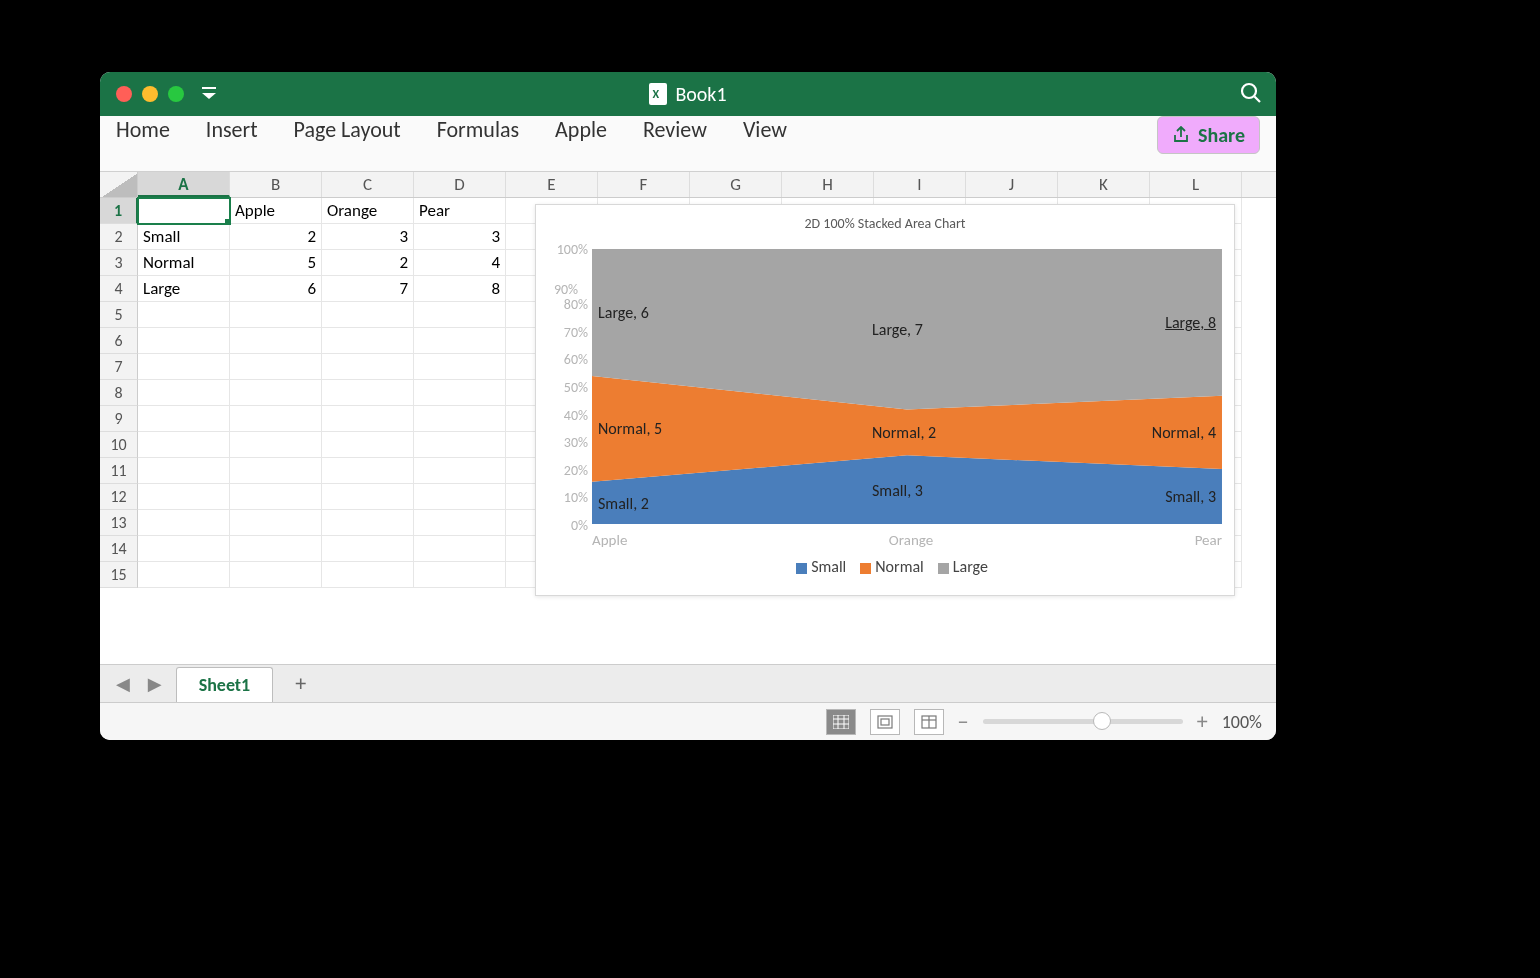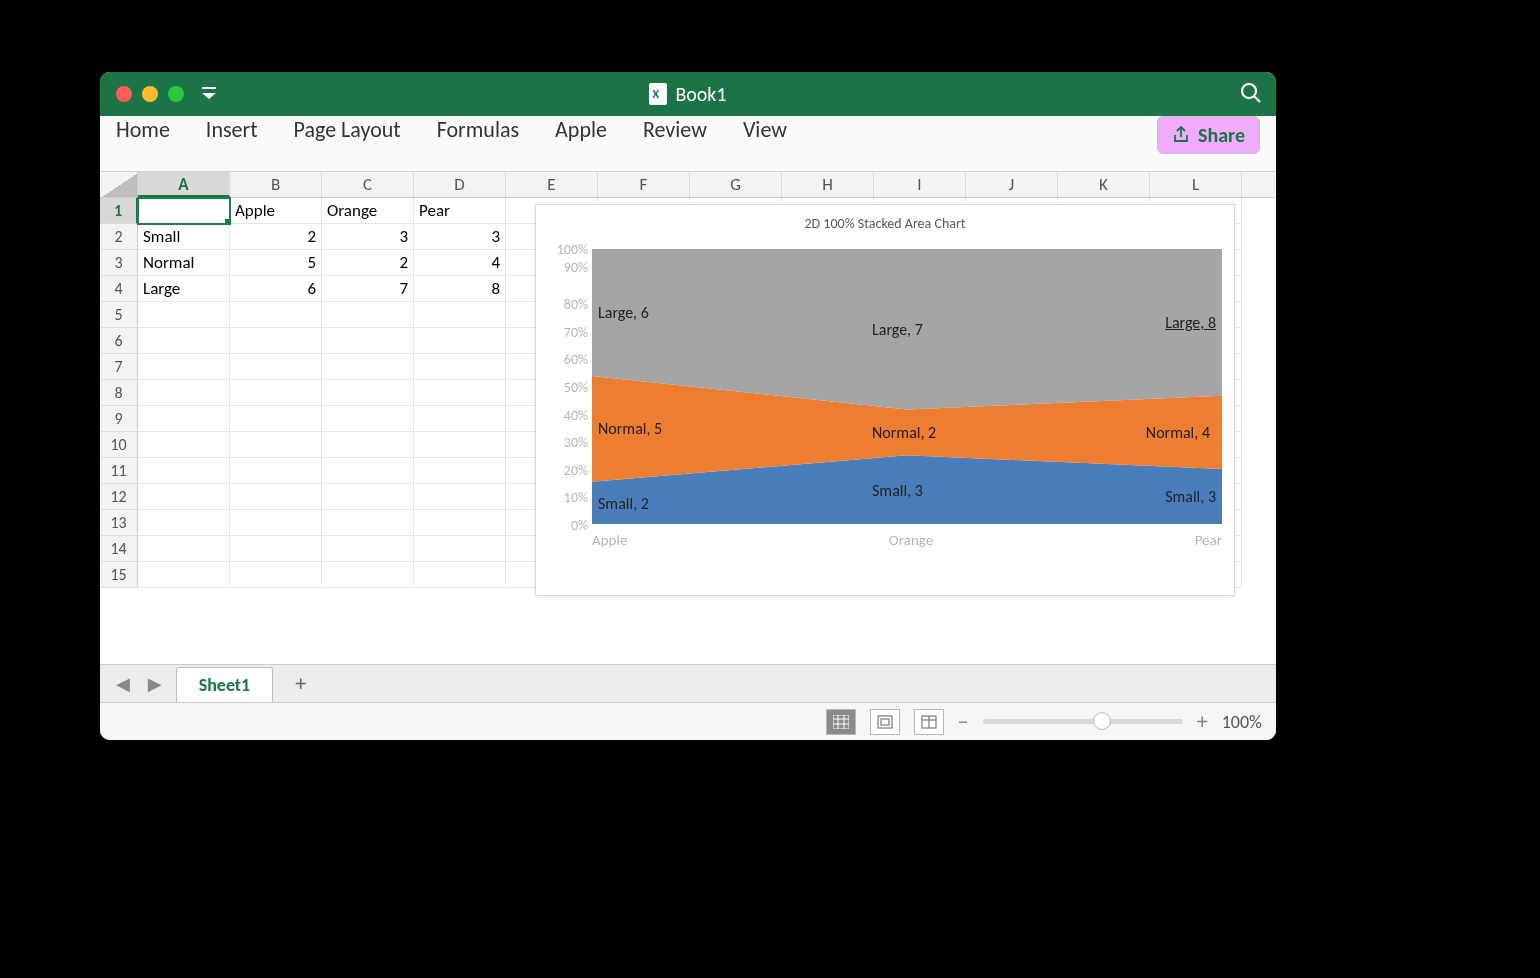--- a/index.html
+++ b/index.html
@@ -421,37 +421,38 @@
           </svg>
       <div class="ytick" style="top: 276px;">0%</div>
           <div class="ytick" style="top: 248.4px;">10%</div>
           <div class="ytick" style="top: 220.8px;">20%</div>
           <div class="ytick" style="top: 193.2px;">30%</div>
           <div class="ytick" style="top: 165.6px;">40%</div>
           <div class="ytick" style="top: 138px;">50%</div>
           <div class="ytick" style="top: 110.4px;">60%</div>
           <div class="ytick" style="top: 82.8px;">70%</div>
           <div class="ytick" style="top: 55.2px;">80%</div>
-          <div class="ytick" style="top: 18px;">90%</div>
+          <div class="ytick" style="top: 40px; text-align: center;">90%</div>
           <div class="ytick" style="top: 0px;">100%</div>
           <div class="dlabel" style="left: 6px; top: 53.6923px;">Large, 6</div>
           <div class="dlabel" style="left: 280px; top: 70.5px;">Large, 7</div>
           <div class="dlabel" style="right: 6px; top: 63.6px; text-decoration: underline;">Large, 8</div>
           <div class="dlabel" style="left: 6px; top: 170.462px;">Normal, 5</div>
           <div class="dlabel" style="left: 280px; top: 174px;">Normal, 2</div>
-          <div class="dlabel" style="right: 12px; top: 174px;">Normal, 4</div>
+          <div class="dlabel" style="right: 6px; top: 174px;">Normal, 4</div>
           <div class="dlabel" style="left: 6px; top: 244.769px;">Small, 2</div>
           <div class="dlabel" style="left: 280px; top: 231.5px;">Small, 3</div>
           <div class="dlabel" style="right: 6px; top: 238.4px;">Small, 3</div>
         </div>
       <div class="xticks">
         <span>Apple</span>
         <span>Orange</span>
         <span>Pear</span>
       </div>
+      <div class="legend"><span class="lg-sw" style="background: rgb(74, 126, 187);"></span><span>Small</span><span class="lg-sw" style="background: rgb(237, 125, 49);"></span><span>Normal</span><span class="lg-sw" style="background: rgb(165, 165, 165);"></span><span>Large</span></div>
     </div>
   </div>
 
   <div class="sheet-tabs">
     <span class="nav-arrow">◀</span>
     <span class="nav-arrow">▶</span>
     <div class="sheet-tab">
       <span>Sheet1</span>
     </div>
     <span class="add-sheet">+</span>

